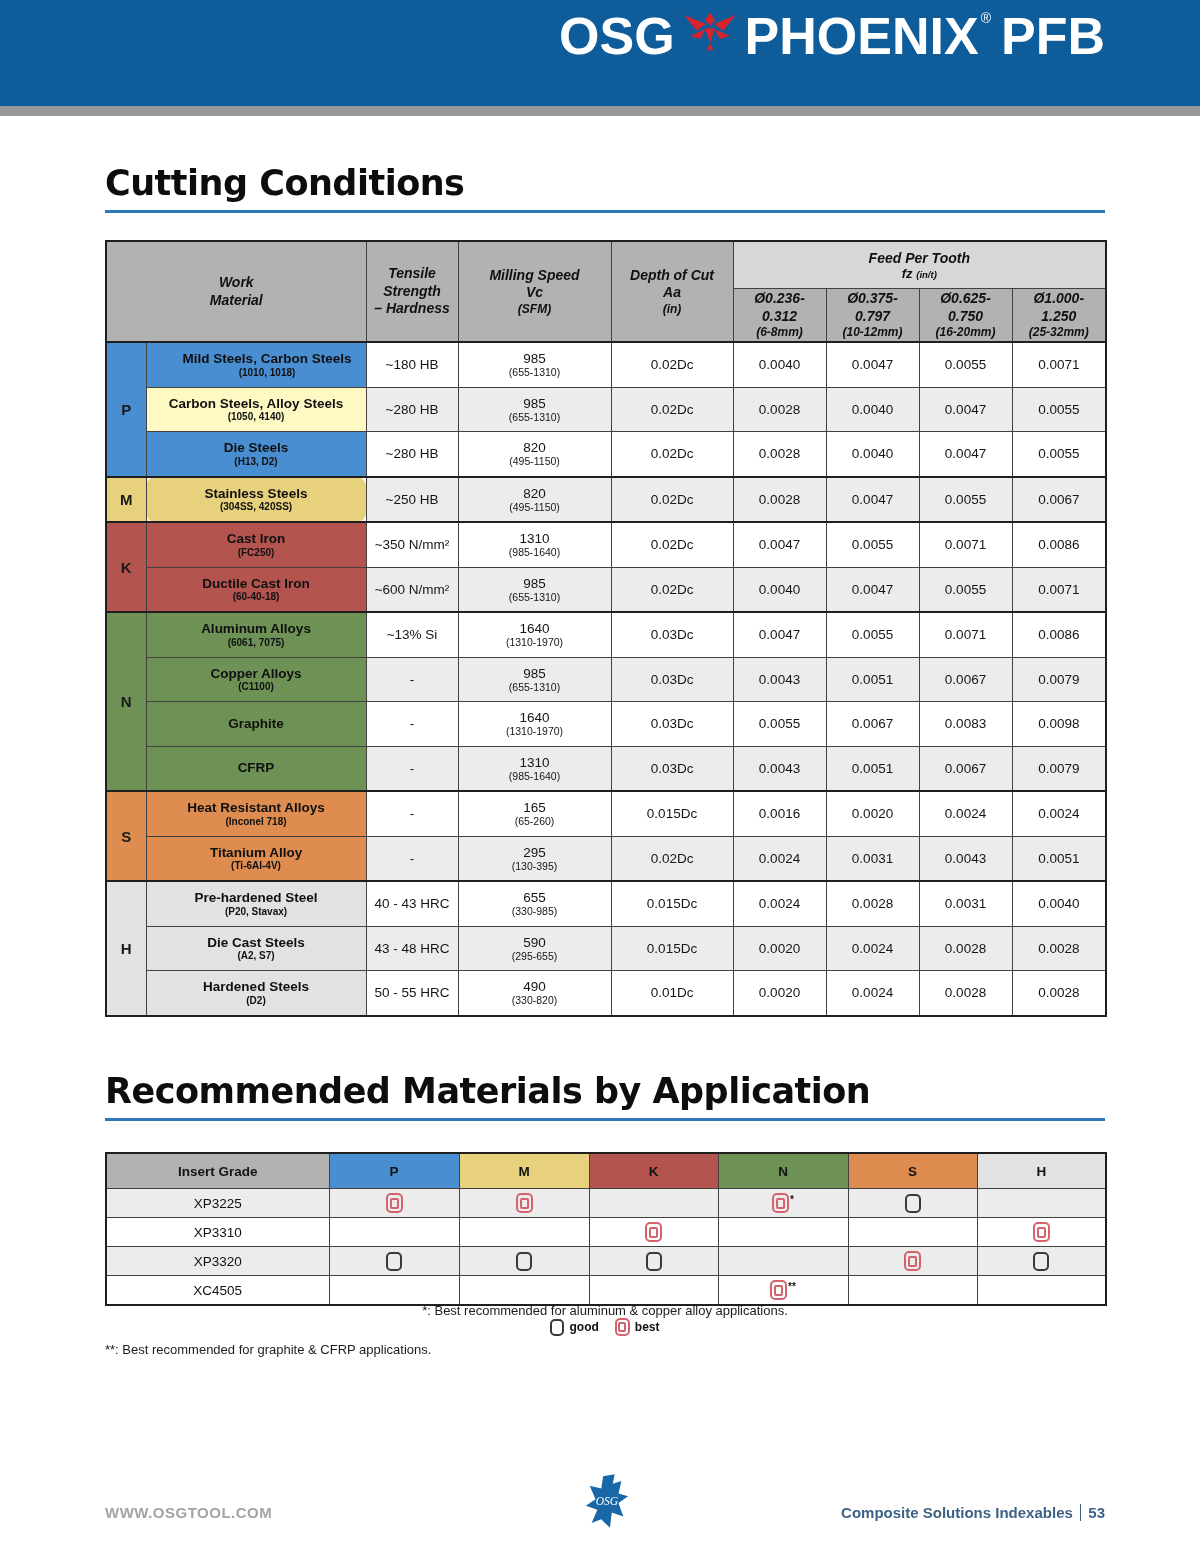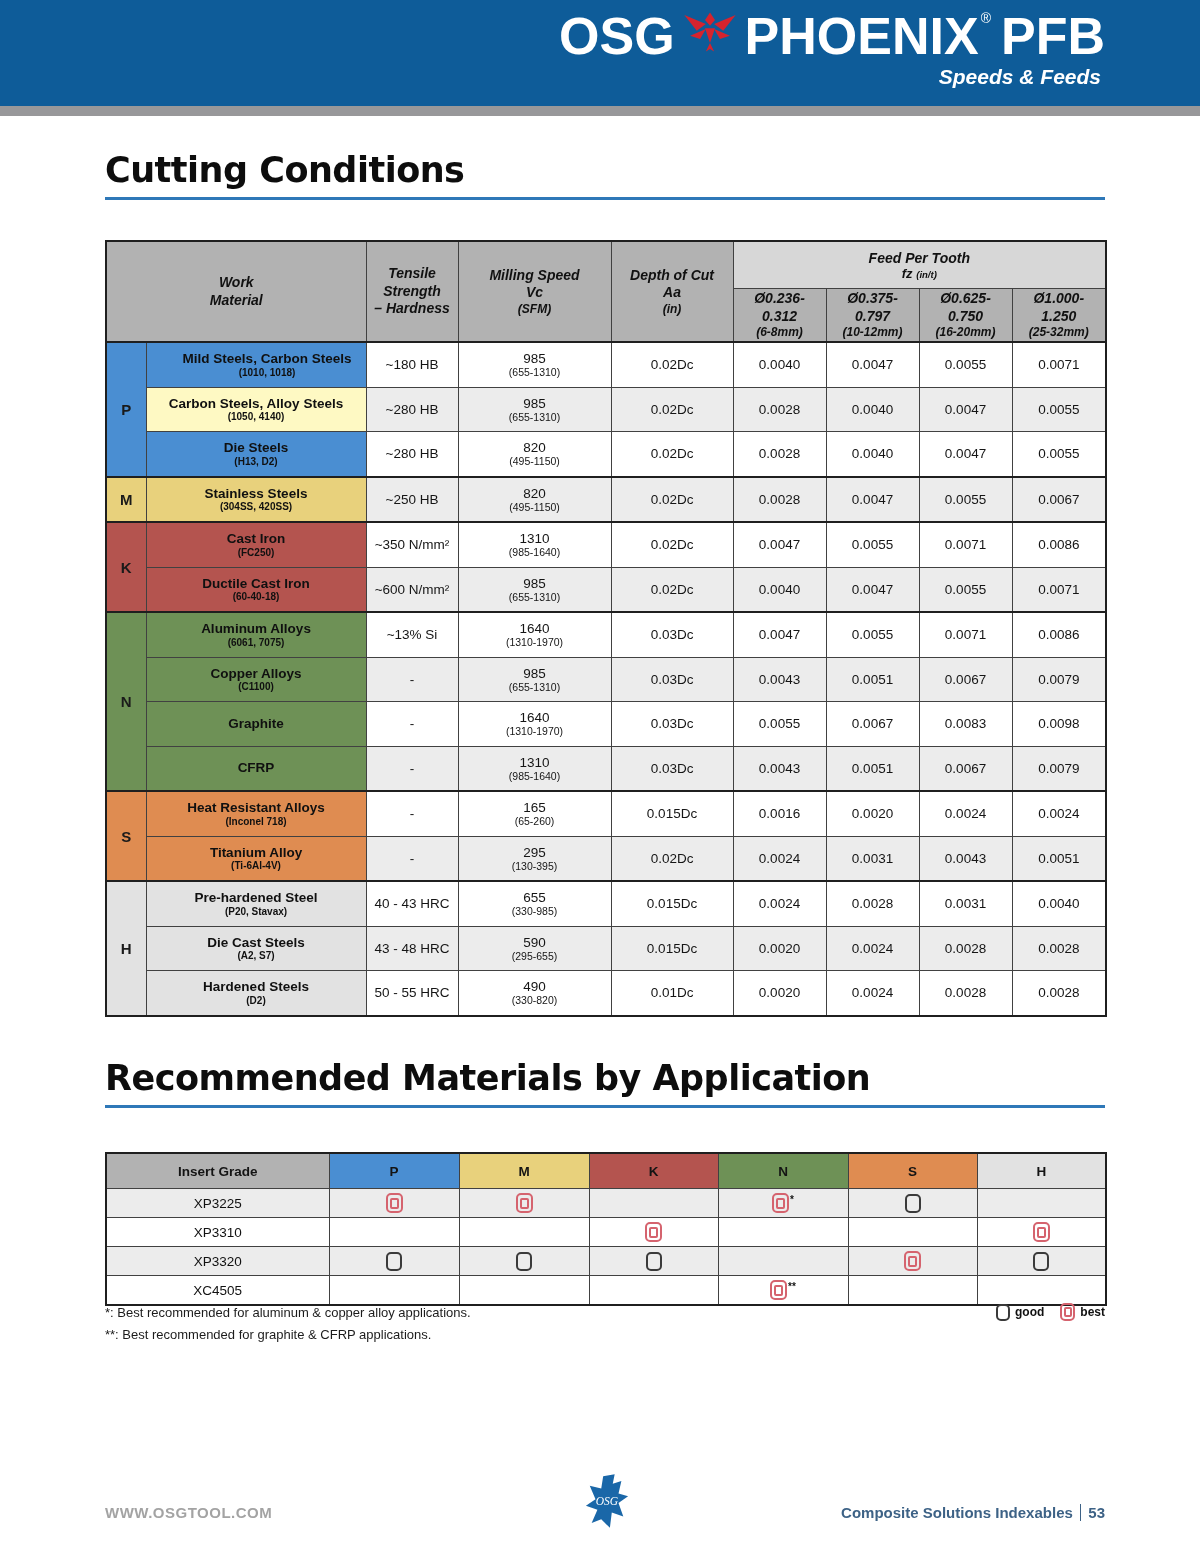--- a/index.html
+++ b/index.html
@@ -14,21 +14,21 @@
   .banner-inner{position:absolute;top:10px;right:95px;text-align:right;}
   .logo-row{display:flex;align-items:center;justify-content:flex-end;gap:6px;}
   .logo-word{color:#fff;font-weight:bold;font-size:52px;letter-spacing:0px;line-height:1;
     font-family:"Liberation Sans",sans-serif;}
   .logo-reg{color:#fff;font-size:14px;vertical-align:top;position:relative;top:-18px;left:-4px;}
   .tagline{color:#fff;font-style:italic;font-weight:bold;font-size:21px;margin-top:3px;padding-right:4px;}
   .strip{position:absolute;top:106px;left:0;width:1200px;height:10px;background:var(--strip-gray);}
   
   .section-title{position:absolute;left:105px;width:1000px;font-size:35px;font-weight:800;
     letter-spacing:-0.5px;color:#0d0d0d;border-bottom:3px solid var(--underline-blue);
-    padding-bottom:7px;font-family:"DejaVu Sans",sans-serif;}
+    padding-bottom:7px;font-family:"DejaVu Sans",sans-serif;margin-top:13px;}
   #title1{top:150px;}
   #title2{top:1058px;}
   
   table{border-collapse:collapse;table-layout:fixed;position:absolute;left:105px;
     border:2px solid #1f1f1f;background:#fff;}
   th,td{border:1px solid #414141;padding:0 2px;text-align:center;vertical-align:middle;}
   
   #cutting-table{top:240px;width:1000px;}
   #cutting-table thead th{background:var(--header-gray);font-weight:bold;font-style:italic;}
   #cutting-table .feed-band{background:var(--feed-band-gray);}
@@ -52,21 +52,21 @@
   #grades-table tbody td{height:28px;font-size:13.5px;}
   
   .good-mark{display:inline-block;width:12px;height:15px;border:2px solid var(--good-dark);
     border-radius:5px;vertical-align:middle;}
   .best-mark{display:inline-flex;align-items:center;justify-content:center;width:13px;height:16px;
     border:2px solid var(--best-red);border-radius:5px;vertical-align:middle;}
   .best-mark i{display:block;width:5px;height:7px;border:2px solid var(--best-red);border-radius:2px;}
   .mark-star{font-size:10px;font-weight:bold;position:relative;top:-4px;margin-left:1px;}
   
   .notes{position:absolute;left:105px;top:1303px;width:1000px;font-size:13px;color:#1c1c1c;}
-  .notes-row1{display:flex;justify-content:space-between;align-items:center;}
+  .notes-row1{display:flex;justify-content:space-between;align-items:center;flex-direction:column;}
   .legend{display:flex;align-items:center;gap:16px;}
   .legend-item{display:flex;align-items:center;gap:5px;font-size:12px;font-weight:bold;color:#111;}
   .legend .good-mark{width:10px;height:13px;}
   .legend .best-mark{width:11px;height:14px;}
   .legend .best-mark i{width:4px;height:6px;}
   .note-line2{margin-top:6px;}
   
   .footer-site{position:absolute;left:105px;top:1504px;color:var(--footer-gray);
     font-weight:bold;font-size:15px;letter-spacing:0.5px;}
   .footer-logo{position:absolute;left:584px;top:1474px;width:46px;height:56px;}
@@ -91,21 +91,20 @@
             <polygon points="35,1 41,10 35,17 29,10"></polygon>
             <polygon points="29,20 41,20 35,38"></polygon>
             <polygon points="35,38 30,48 35,45 40,48"></polygon>
           </g>
         </svg>
       </span>
       <span class="logo-word">PHOENIX</span>
       <span class="logo-reg">®</span>
       <span class="logo-word">PFB</span>
     </div>
-    <div class="tagline">Speeds &amp; Feeds</div>
   </div>
 </div>
 <div class="strip"></div>
 
 <div class="section-title" id="title1">Cutting Conditions</div>
 
 <table id="cutting-table">
   <colgroup>
     <col style="width:40px">
       <col style="width:220px">
@@ -211,21 +210,21 @@
           <div class="speed-range">(495-1150)</div>
         </td>
         <td class="val" style="background: rgb(255, 255, 255);">0.02Dc</td>
         <td class="val" style="background: rgb(255, 255, 255);">0.0028</td>
         <td class="val" style="background: rgb(255, 255, 255);">0.0040</td>
         <td class="val" style="background: rgb(255, 255, 255);">0.0047</td>
         <td class="val" style="background: rgb(255, 255, 255);">0.0055</td>
       </tr>
       <tr class="group-start">
         <td class="cat-cell" rowspan="1" style="background: rgb(232, 209, 124);">M</td>
-        <td class="mat-cell" style="background: rgb(232, 209, 124);">
+        <td class="mat-cell" style="background: rgb(232, 209, 124); border-radius: 9px;">
           <div>Stainless Steels</div>
           <div class="mat-detail">(304SS, 420SS)</div>
         </td>
         <td class="val" style="background: rgb(236, 236, 236);">~250 HB</td>
         <td class="val" style="background: rgb(236, 236, 236);">
           <div>820</div>
           <div class="speed-range">(495-1150)</div>
         </td>
         <td class="val" style="background: rgb(236, 236, 236);">0.02Dc</td>
         <td class="val" style="background: rgb(236, 236, 236);">0.0028</td>

